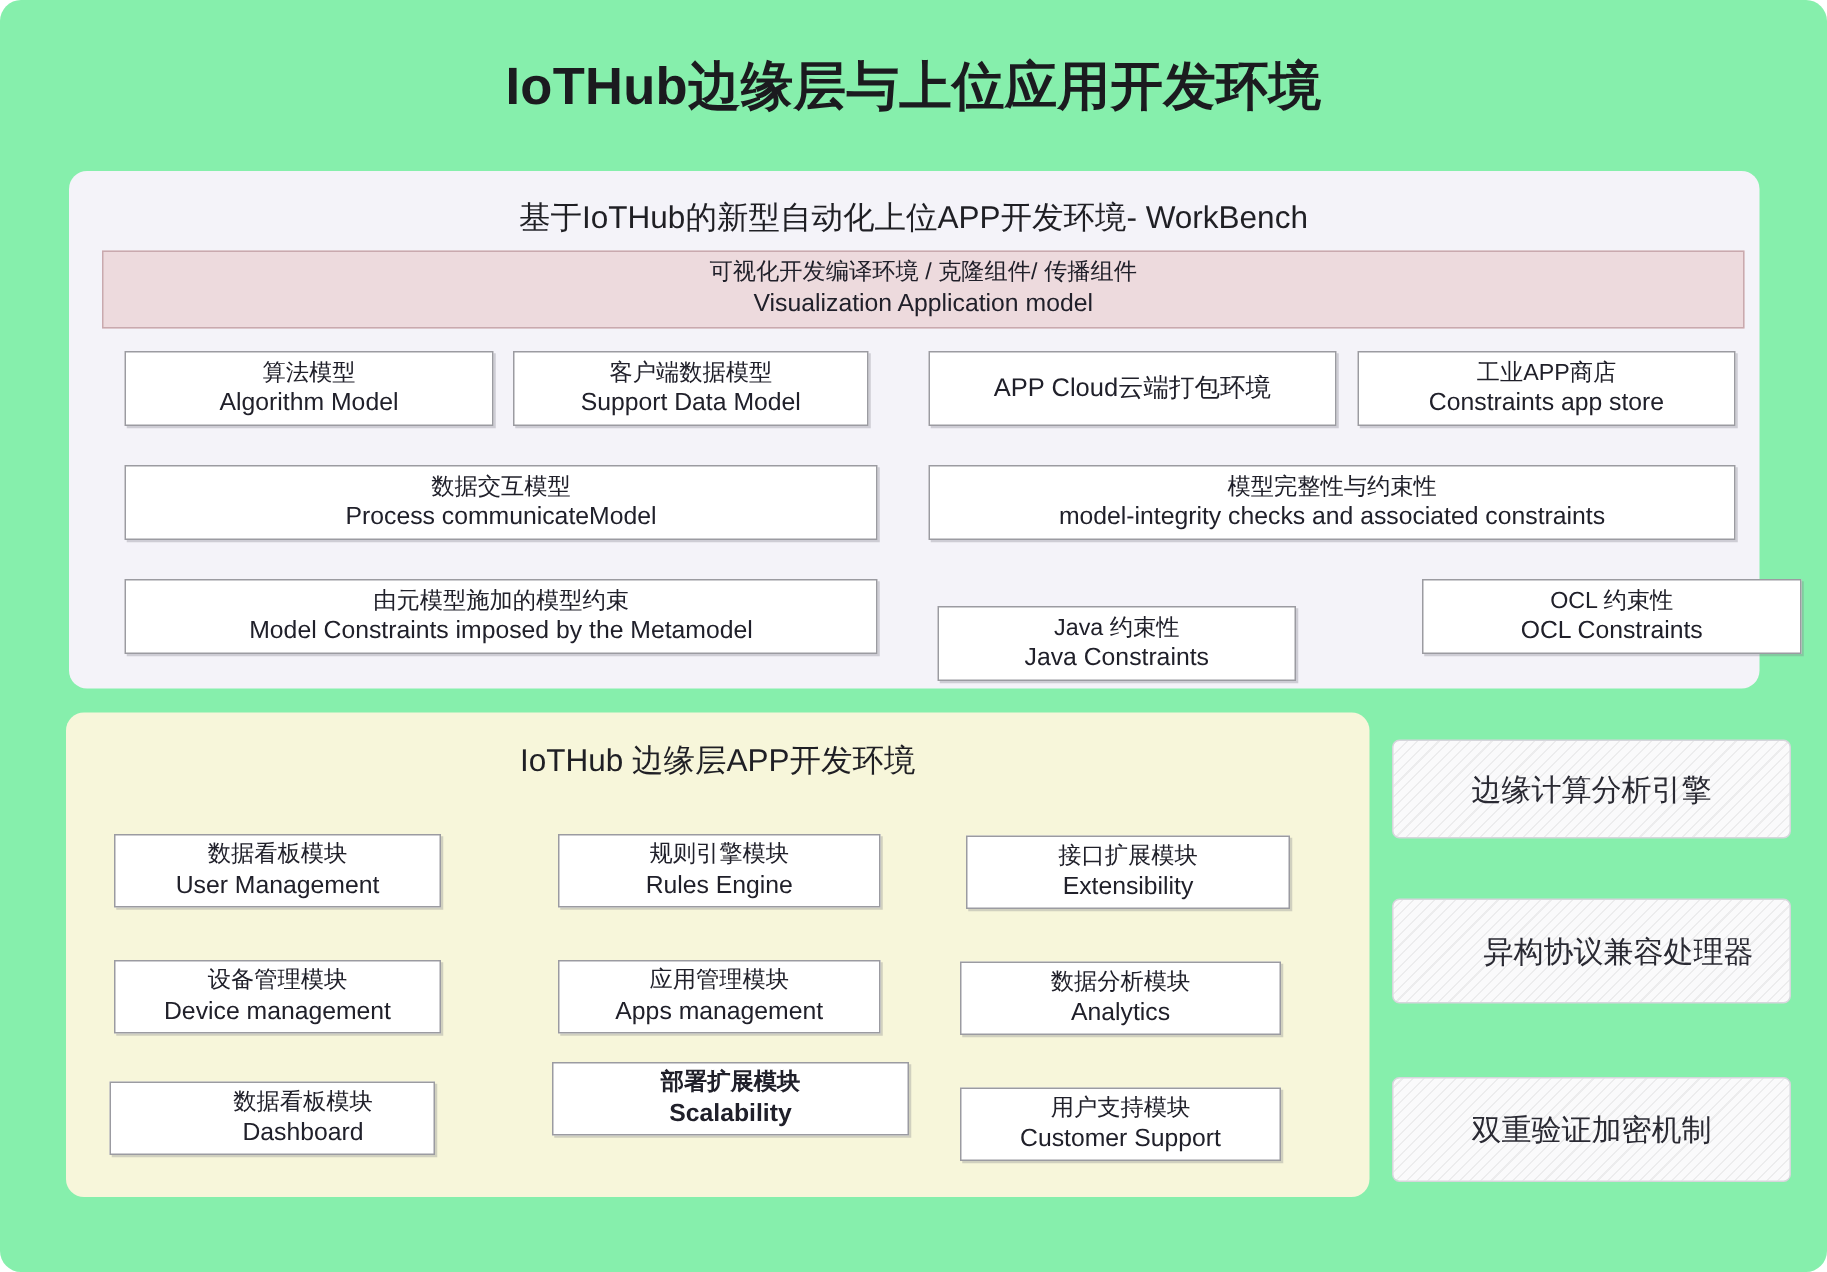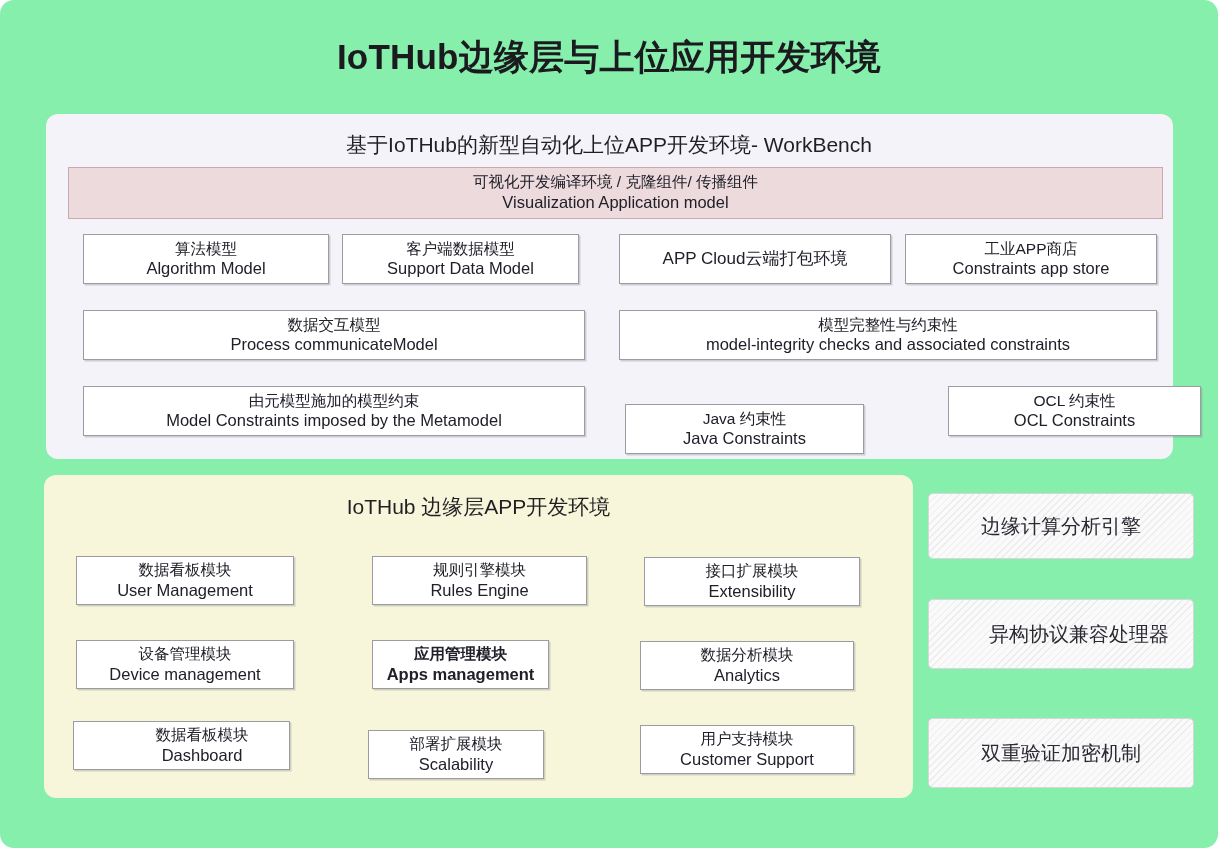--- a/index.html
+++ b/index.html
@@ -207,36 +207,36 @@
   <div class="box" style="left:644px; top:557px; width:216px; height:49px;">
     <div class="zh">接口扩展模块</div>
     <div class="en">Extensibility</div>
   </div>
 
   <div class="box" style="left:76px; top:640px; width:218px; height:49px;">
     <div class="zh">设备管理模块</div>
     <div class="en">Device management</div>
   </div>
 
-  <div class="box" style="left:372px; top:640px; width:177px; height:49px;font-weight:bold;">
+  <div class="box" style="left:372px; top:640px; width:215px; height:49px;">
     <div class="zh">应用管理模块</div>
     <div class="en">Apps management</div>
   </div>
 
   <div class="box" style="left:640px; top:641px; width:214px; height:49px;">
     <div class="zh">数据分析模块</div>
     <div class="en">Analytics</div>
   </div>
 
   <div class="box" style="left:73px; top:721px; width:217px; height:49px;padding-left:47px;">
     <div class="zh">数据看板模块</div>
     <div class="en">Dashboard</div>
   </div>
 
-  <div class="box" style="left:368px; top:730px; width:176px; height:49px;">
+  <div class="box" style="left:368px; top:708px; width:238px; height:49px;font-weight:bold;">
     <div class="zh">部署扩展模块</div>
     <div class="en">Scalability</div>
   </div>
 
   <div class="box" style="left:640px; top:725px; width:214px; height:49px;">
     <div class="zh">用户支持模块</div>
     <div class="en">Customer Support</div>
   </div>
 
   <div class="hatch" style="left:928px; top:493px; width:266px; height:66px;">

